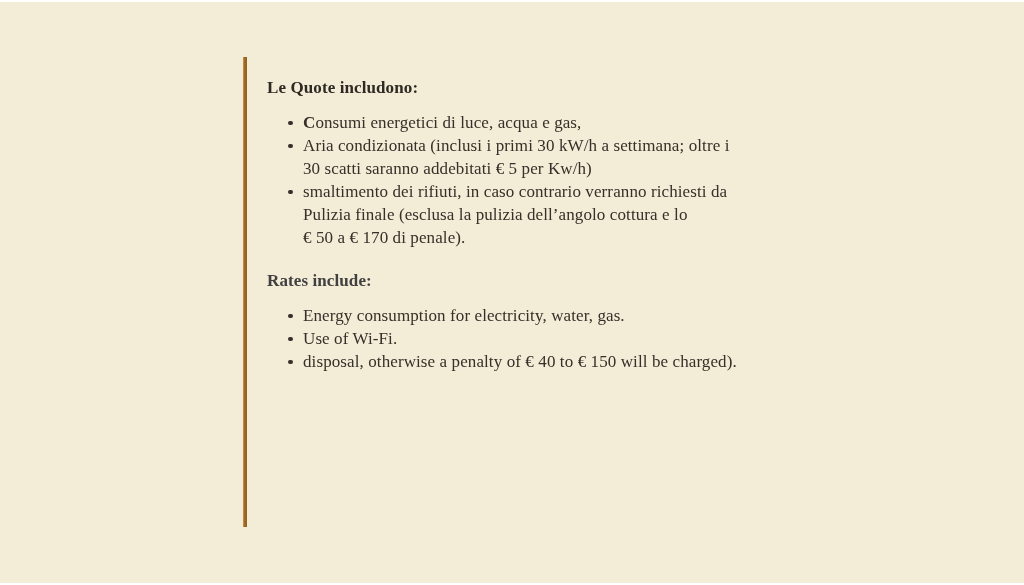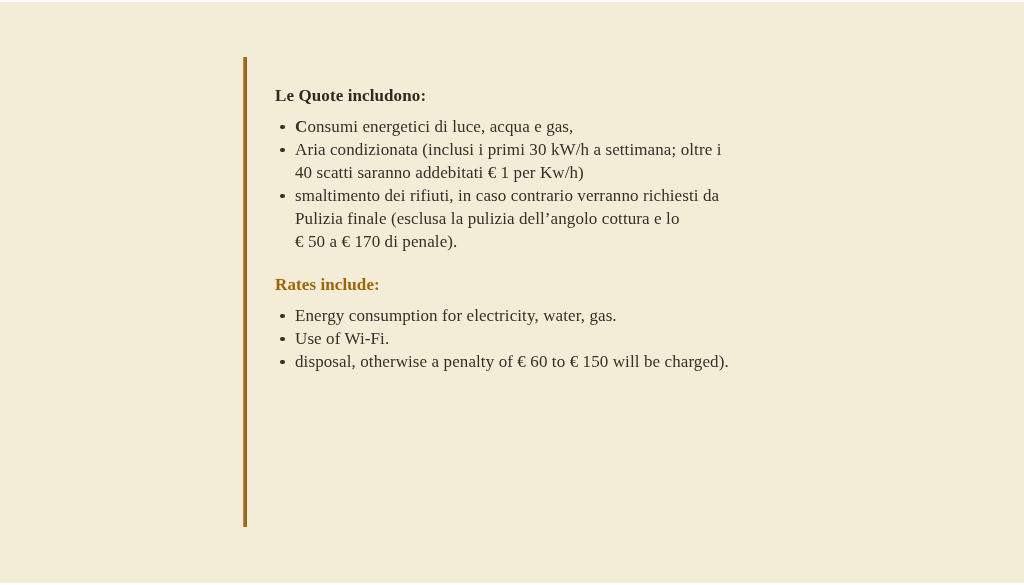--- a/index.html
+++ b/index.html
@@ -32,29 +32,29 @@
   .content {
     position: absolute;
     left: 267px;
     top: 76px;
     width: 560px;
     font-size: 17px;
     line-height: 23px;
     letter-spacing: 0.1px;
   }
   .section-heading {
-    margin: 8px;
+    margin: 0;
     font-size: 17px;
     line-height: 23px;
     font-weight: 700;
   }
   .list-section + .list-section { margin-top: 20px; }
   ul.bullet-list {
     list-style: none;
-    margin: 4px;
+    margin: 12px;
     padding: 0;
   }
   li.bullet-item {
     position: relative;
     padding-left: 24px;
   }
   .bullet-dot {
     position: absolute;
     left: 9px;
     top: 9.5px;
@@ -75,42 +75,42 @@
       <section class="list-section">
         <h2 class="section-heading" style="color: rgb(46, 42, 35);">Le Quote includono:</h2>
         <ul class="bullet-list">
           <li class="bullet-item">
             <span class="bullet-dot" style="background: rgb(53, 48, 41);"></span>
             <div class="item-line"><b class="lead">C</b>onsumi energetici di luce, acqua e gas,</div>
           </li>
           <li class="bullet-item">
             <span class="bullet-dot" style="background: rgb(53, 48, 41);"></span>
             <div class="item-line">Aria condizionata (inclusi i primi 30 kW/h a settimana; oltre i</div>
-            <div class="item-line">40 scatti saranno addebitati € 1 per Kw/h)</div>
+            <div class="item-line">30 scatti saranno addebitati € 5 per Kw/h)</div>
           </li>
           <li class="bullet-item">
             <span class="bullet-dot" style="background: rgb(53, 48, 41);"></span>
             <div class="item-line">smaltimento dei rifiuti, in caso contrario verranno richiesti da</div>
             <div class="item-line">Pulizia finale (esclusa la pulizia dell’angolo cottura e lo</div>
             <div class="item-line">€ 50 a € 170 di penale).</div>
           </li>
         </ul>
       </section>
       <section class="list-section">
-        <h2 class="section-heading" style="color: #a16207;">Rates include:</h2>
+        <h2 class="section-heading" style="color: #404040;">Rates include:</h2>
         <ul class="bullet-list">
           <li class="bullet-item">
             <span class="bullet-dot" style="background: rgb(53, 48, 41);"></span>
             <div class="item-line">Energy consumption for electricity, water, gas.</div>
           </li>
           <li class="bullet-item">
             <span class="bullet-dot" style="background: rgb(53, 48, 41);"></span>
             <div class="item-line">Use of Wi-Fi.</div>
           </li>
           <li class="bullet-item">
             <span class="bullet-dot" style="background: rgb(53, 48, 41);"></span>
-            <div class="item-line">disposal, otherwise a penalty of € 60 to € 150 will be charged).</div>
+            <div class="item-line">disposal, otherwise a penalty of € 40 to € 150 will be charged).</div>
           </li>
         </ul>
       </section>
     </div>
   <div class="edge-strip bottom" style="background: rgb(255, 255, 255);"></div>
 </div>
 
 </body></html>

